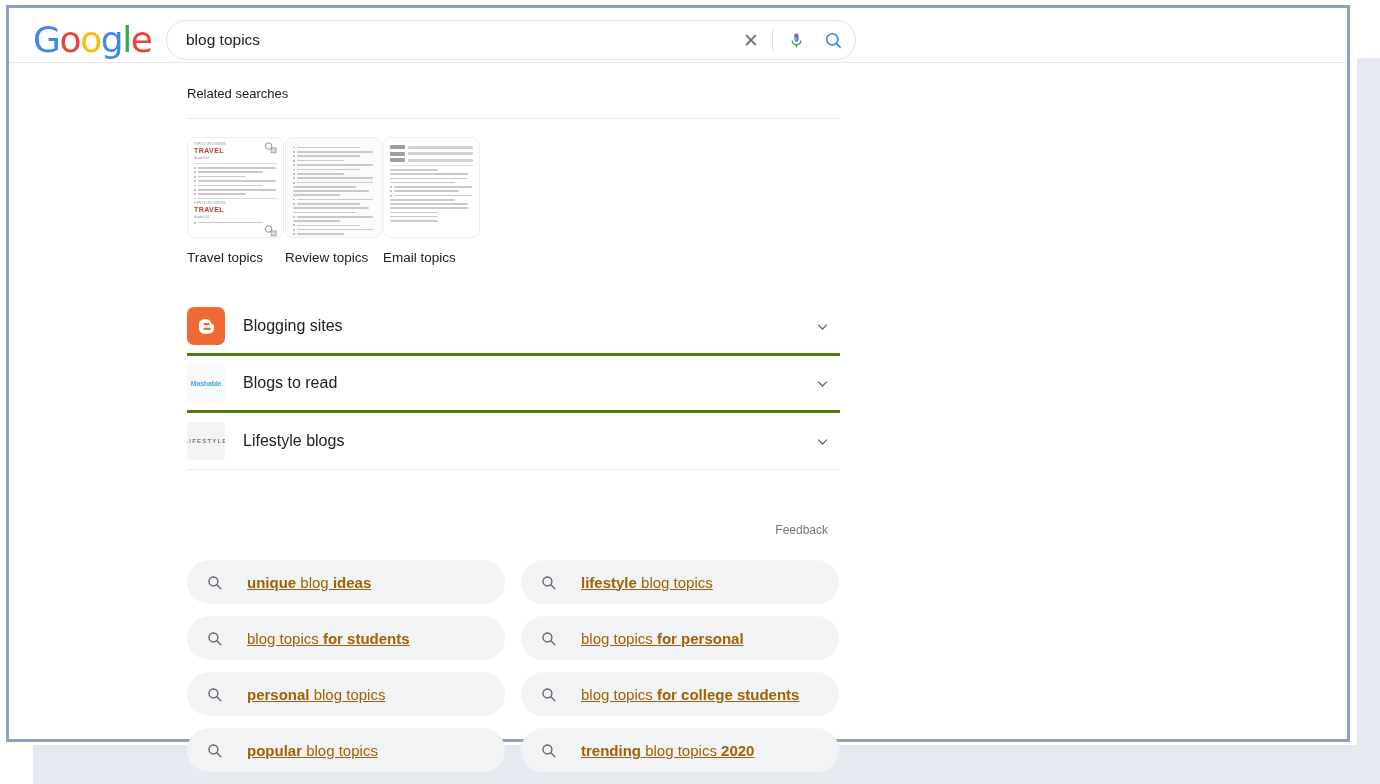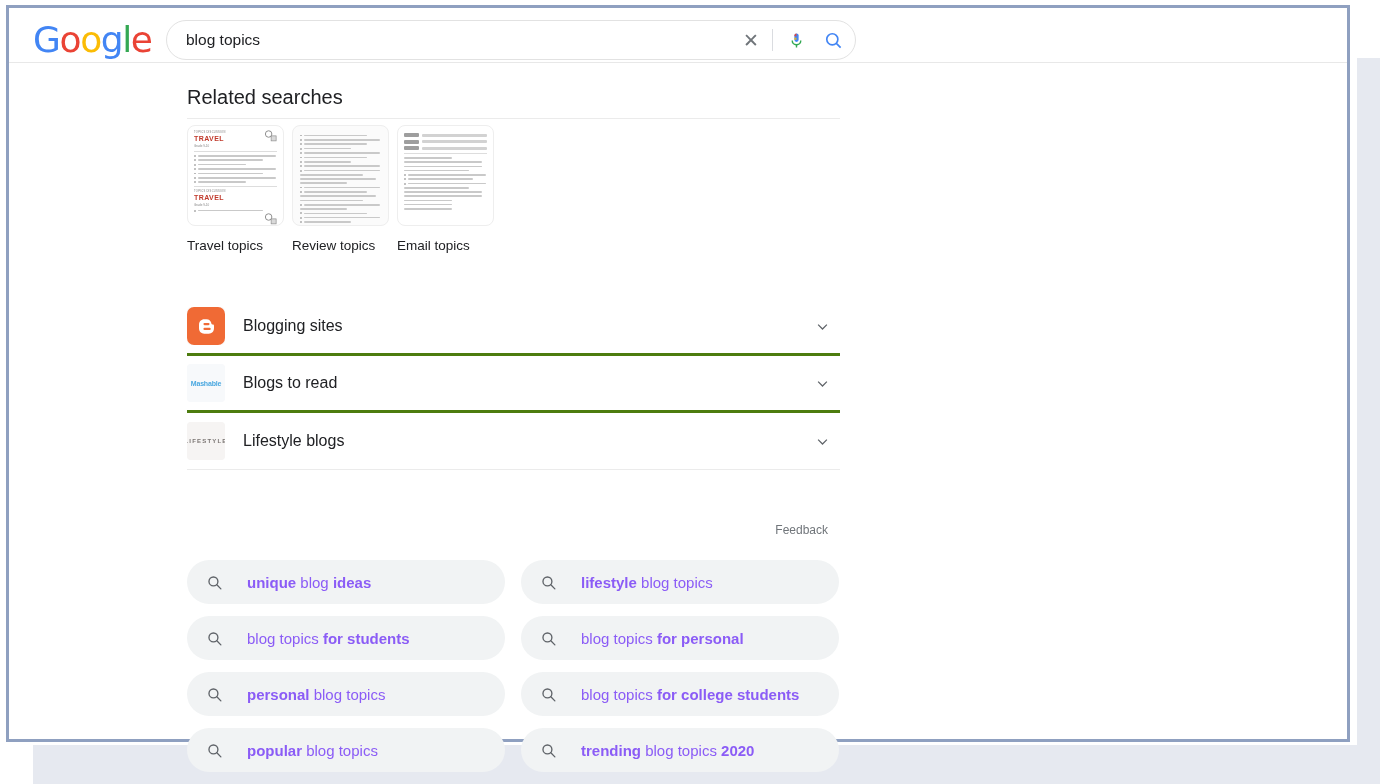--- a/index.html
+++ b/index.html
@@ -104,37 +104,37 @@
   }
 
   
   #content {
     position: relative;
     padding: 0;
   }
   #related-title {
     position: absolute;
     left: 178px; top: 23px;
-    font-size: 20px;
+    font-size: 13px;
     color: #202124;
     font-family: "Liberation Sans", sans-serif;
   }
   #related-divider {
     position: absolute;
     left: 178px; top: 55px;
     width: 653px; height: 1px;
     background: #ebebeb;
   }
 
   
   #thumb-strip {
     position: absolute;
-    left: 178px; top: 62px;
+    left: 178px; top: 74px;
     display: flex;
-    gap: 8px;
+    gap: 1px;
   }
   .thumb-cell { width: 97px; }
   .thumb-card {
     width: 97px; height: 101px;
     border-radius: 8px;
     overflow: hidden;
     border: 1px solid #eeeeee;
     background: #fff;
     position: relative;
     cursor: pointer;
@@ -281,23 +281,24 @@
   }
   .chip-icon {
     width: 22px; height: 22px;
     flex: 0 0 auto;
     display: flex; align-items: center; justify-content: center;
     color: #5f6368;
     margin-right: 22px;
   }
   .chip-text {
     font-size: 15px;
-    color: #8b5cf6;
+    color: #a16207;
     line-height: 19px;
     font-family: "Liberation Sans", sans-serif;
+    text-decoration: underline;
   }
   .chip-text b { font-weight: 700; }
 </style>
 </head>
 <body>
 
 <div id="backdrop-right"></div>
 <div id="backdrop-bottom"></div>
 <div id="backdrop-bottom-left"></div>
 

